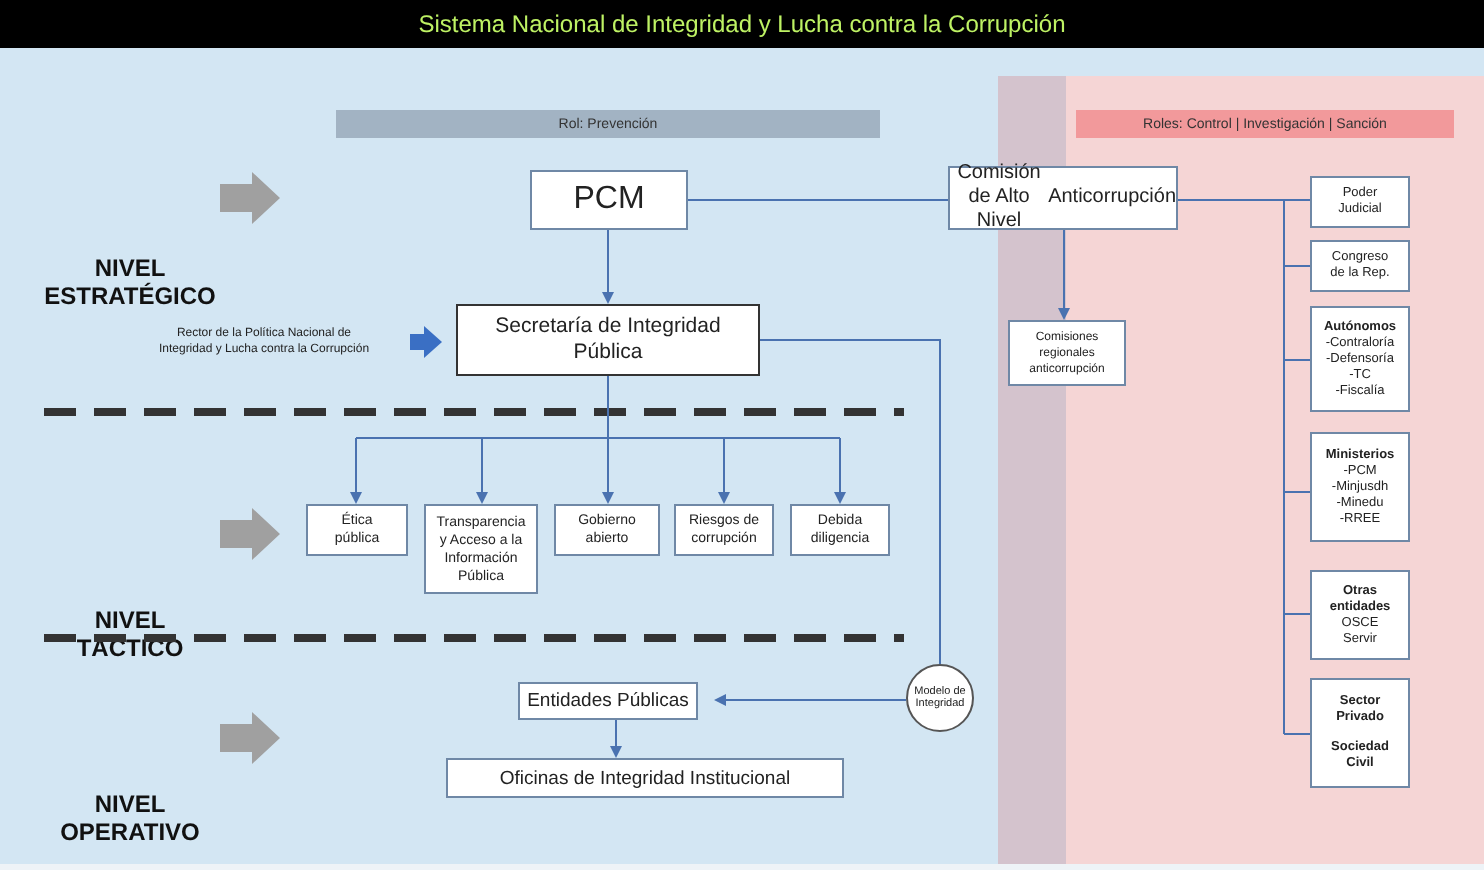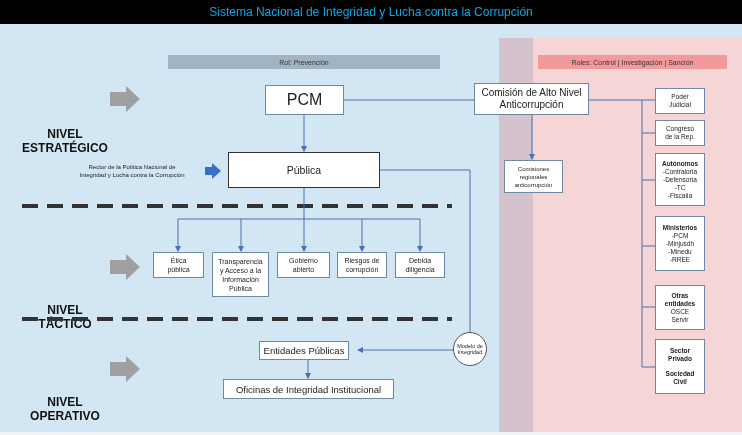--- a/index.html
+++ b/index.html
@@ -1,18 +1,18 @@
 <!DOCTYPE html>
 <html><head>
 <meta charset="utf-8">
 <style>
   * { box-sizing: border-box; margin: 0; padding: 0; }
   body { width: 742px; height: 435px; position: relative; overflow: hidden; font-family: "Liberation Sans", sans-serif; background: #d3e6f3; }
   .abs { position: absolute; }
-  .header { left: 0; top: 0; width: 742px; height: 24px; background: #000; color: #0ea5e9; font-size: 12px; display: flex; align-items: center; justify-content: center; }
+  .header { left: 0; top: 0; width: 742px; height: 24px; background: #000; color: #bef264; font-size: 12px; display: flex; align-items: center; justify-content: center; }
   .zone-blue { left: 0; top: 38px; width: 499px; height: 397px; background: #d3e6f3; }
   .zone-mauve { left: 499px; top: 38px; width: 34px; height: 397px; background: #d4c3cd; }
   .zone-pink { left: 533px; top: 38px; width: 209px; height: 397px; background: #f5d5d5; }
   .bottom-strip { left: 0; top: 432px; width: 742px; height: 3px; background: #eef3f7; }
   .role-bar { height: 14px; font-size: 7px; display: flex; align-items: center; justify-content: center; color: #333; }
   .role-prev { left: 168px; top: 55px; width: 272px; background: #a2b3c3; }
   .role-ctrl { left: 538px; top: 55px; width: 189px; background: #f2999b; }
   .level { font-size: 12px; font-weight: bold; color: #111; text-align: center; line-height: 14px; margin-top: 43px; }
   .box { background: #fff; border: 1px solid #6f88a6; display: flex; align-items: center; justify-content: center; text-align: center; color: #222; }
   .dash { height: 4px; background: repeating-linear-gradient(to right, #333 0 16px, transparent 16px 25px); }
@@ -46,25 +46,26 @@
 
 <div class="abs dash" style="left:22px;top:204px;width:430px;"></div>
 <div class="abs dash" style="left:22px;top:317px;width:430px;"></div>
 
 <div class="abs small" style="left:62px;top:163px;width:140px;text-align:center;color:#222;font-size:6px;line-height:8px;">
   <div>Rector de la Política Nacional de</div>
   <div>Integridad y Lucha contra la Corrupción</div>
 </div>
 
 <div class="abs box" style="left:265px;top:85px;width:79px;height:30px;font-size:16px;">PCM</div>
-<div class="abs box" style="left:474px;top:83px;width:115px;height:32px;font-size:10px;line-height:12px;flex-direction:column;">
+<div class="abs box" style="left:474px;top:83px;width:115px;height:32px;font-size:10px;line-height:12px;flex-direction:row;">
   <div>Comisión de Alto Nivel</div>
   <div>Anticorrupción</div>
 </div>
 <div class="abs box" style="left:228px;top:152px;width:152px;height:36px;font-size:10.5px;line-height:13px;flex-direction:column;border-color:#333;">
+  <div>Secretaría de Integridad</div>
   <div>Pública</div>
 </div>
 <div class="abs box small" style="left:504px;top:160px;width:59px;height:33px;flex-direction:column;font-size:6px;">
   <div>Comisiones</div>
   <div>regionales</div>
   <div>anticorrupción</div>
 </div>
 
 <div class="abs box small" style="left:153px;top:252px;width:51px;height:26px;flex-direction:column;font-size:7px;line-height:9px;">
   <div>Ética</div>
@@ -83,21 +84,21 @@
 <div class="abs box small" style="left:337px;top:252px;width:50px;height:26px;flex-direction:column;font-size:7px;line-height:9px;">
   <div>Riesgos de</div>
   <div>corrupción</div>
 </div>
 <div class="abs box small" style="left:395px;top:252px;width:50px;height:26px;flex-direction:column;font-size:7px;line-height:9px;">
   <div>Debida</div>
   <div>diligencia</div>
 </div>
 
 <div class="abs box" style="left:259px;top:341px;width:90px;height:19px;font-size:9.5px;">Entidades Públicas</div>
-<div class="abs box" style="left:223px;top:379px;width:171px;height:20px;font-size:9.5px;">Oficinas de Integridad Institucional</div>
+<div class="abs box" style="left:223px;top:379px;width:199px;height:20px;font-size:9.5px;">Oficinas de Integridad Institucional</div>
 <div class="abs box" style="left:453px;top:332px;width:34px;height:34px;border-radius:50%;flex-direction:column;font-size:5.5px;line-height:6px;border-color:#555;">
   <div>Modelo de</div>
   <div>Integridad</div>
 </div>
 
 <div class="abs box small" style="left:655px;top:88px;width:50px;height:26px;flex-direction:column;font-size:6.5px;">
   <div>Poder</div>
   <div>Judicial</div>
 </div>
 <div class="abs box small" style="left:655px;top:120px;width:50px;height:26px;flex-direction:column;font-size:6.5px;">

